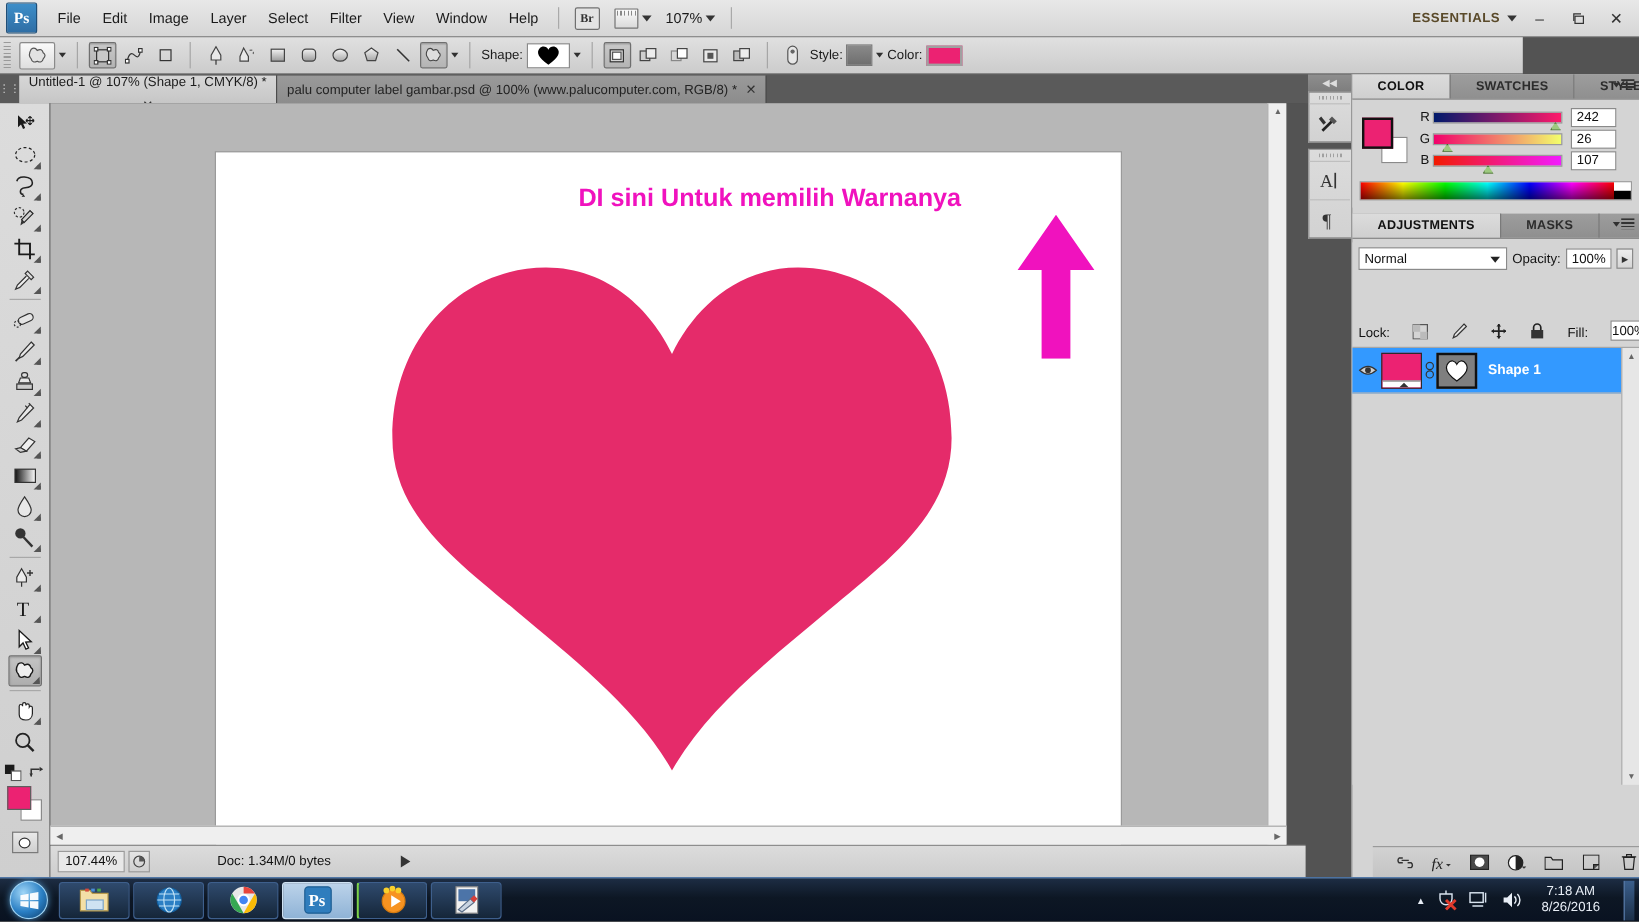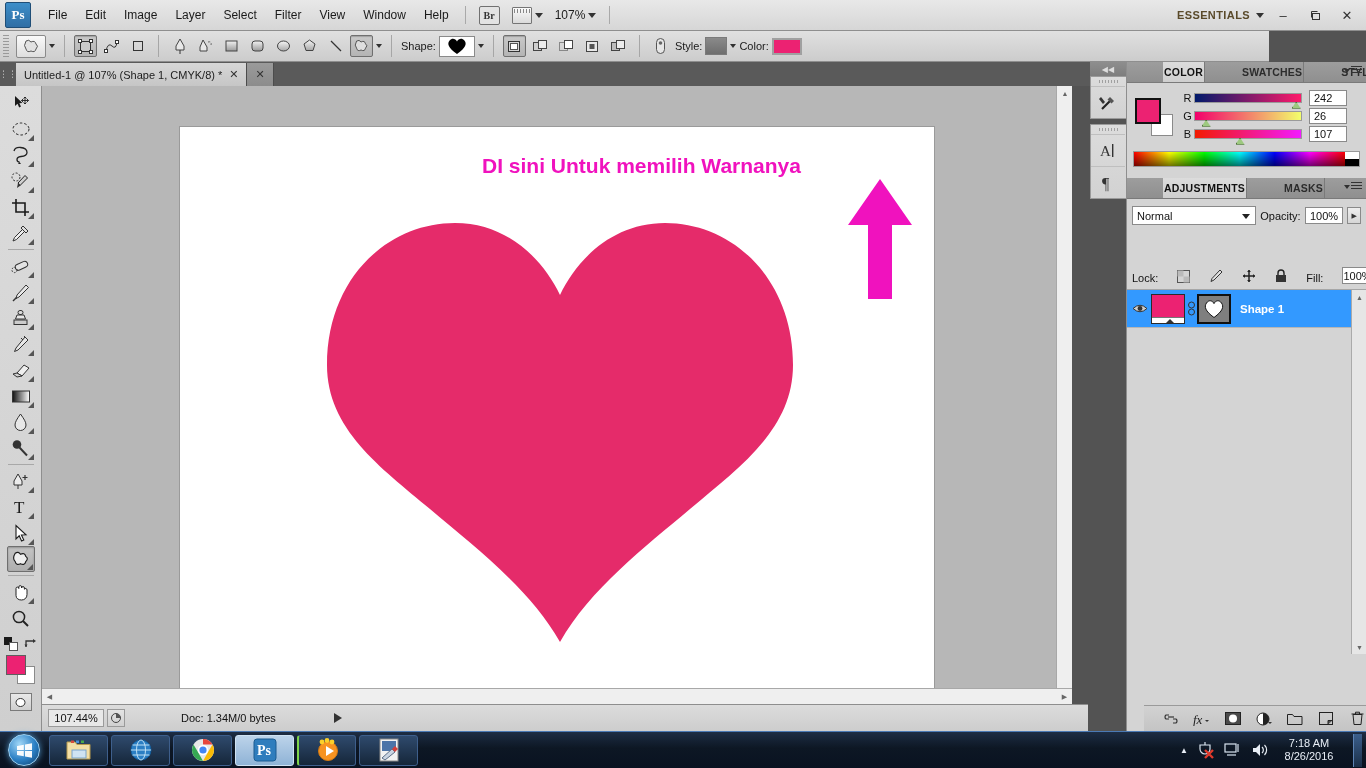--- a/index.html
+++ b/index.html
@@ -112,21 +112,21 @@
   }
   .tabgrip {
     width: 16px; height: 24px; display: flex; align-items: center;
     justify-content: center; color: #cfcfcf; font-size: 9px;
   }
   .doctab {
     height: 23px; display: flex; align-items: center; gap: 7px;
     padding: 0 8px; font-size: 11px; color: #1c1c1c;
     border-right: 1px solid #4c4c4c; cursor: default;
   }
-  .doctab.active { background: linear-gradient(#d7d7d7,#c6c6c6); }
+  .doctab.active { background: linear-gradient(#d7d7d7,#c6c6c6); flex-direction: column; }
   .doctab.inactive { background: linear-gradient(#9a9a9a,#8c8c8c); color: #232323; }
   .tabclose { font-size: 11px; color: #333; }
 
   
   .toolbar {
     position: absolute; left: 0; top: 86px; width: 42px; height: 645px;
     background: linear-gradient(#dcdcdc,#cfcfcf);
     border-right: 1px solid #8e8e8e;
     padding-top: 4px;
   }
@@ -230,24 +230,23 @@
   .rightpanel {
     position: absolute; left: 1126px; top: 62px; width: 240px; height: 669px;
     background: #d4d4d4; border-left: 1px solid #8e8e8e;
   }
   .tabrow {
     display: flex; align-items: stretch; height: 21px;
     background: linear-gradient(#9d9d9d,#8f8f8f);
     border-bottom: 1px solid #7a7a7a; position: relative;
   }
   .ptab {
-    padding: 0 1px; display: flex; align-items: center; font-size: 10.5px;
+    padding: 0 21px; display: flex; align-items: center; font-size: 10.5px;
     font-weight: bold; color: #2c2c2c; border-right: 1px solid #7a7a7a;
     letter-spacing: .2px;
-    margin-left: 36px;
   }
   .ptab.active { background: linear-gradient(#dcdcdc,#cfcfcf); color: #111; }
   .panel-menu {
     position: absolute; right: 4px; top: 4px; display: flex; align-items: center; gap: 1px;
   }
   .pm-lines { width: 11px; height: 9px;
     background: repeating-linear-gradient(#333 0 1.5px, transparent 1.5px 3px); }
 
   .colorbody { background: #d4d4d4; padding: 7px 6px 6px 6px; }
   .cb-row { display: flex; align-items: center; }
@@ -558,20 +557,21 @@
     <div class="color-well" id="ob-color" style="background: rgb(236, 34, 114);"></div>
   </div>
 
   <div class="tabbar">
     <div class="tabgrip">⋮⋮</div>
     <div class="doctab active">
       <span>Untitled-1 @ 107% (Shape 1, CMYK/8) *</span>
       <span class="tabclose">✕</span>
     </div>
     <div class="doctab inactive">
+      <span>palu computer label gambar.psd @ 100% (www.palucomputer.com, RGB/8) *</span>
       <span class="tabclose">✕</span>
     </div>
   </div>
 
   <div class="toolbar">
     <div class="tool">
       <svg width="18" height="18" viewBox="0 0 18 18">
           <path d="M3 2 L3 12 L5.5 9.8 L7.2 13.5 L9 12.6 L7.3 9.2 L10.5 9 Z" fill="#1a1a1a"></path>
           <path d="M13 3 v7 M9.5 6.5 h7 M13 3 l-1.5 1.5 M13 3 l1.5 1.5 M13 10 l-1.5-1.5 M13 10 l1.5-1.5 M9.5 6.5 l1.5-1.5 M9.5 6.5 l1.5 1.5 M16.5 6.5 l-1.5-1.5 M16.5 6.5 l-1.5 1.5" stroke="#1a1a1a" stroke-width=".9" fill="none"></path>
         </svg>

